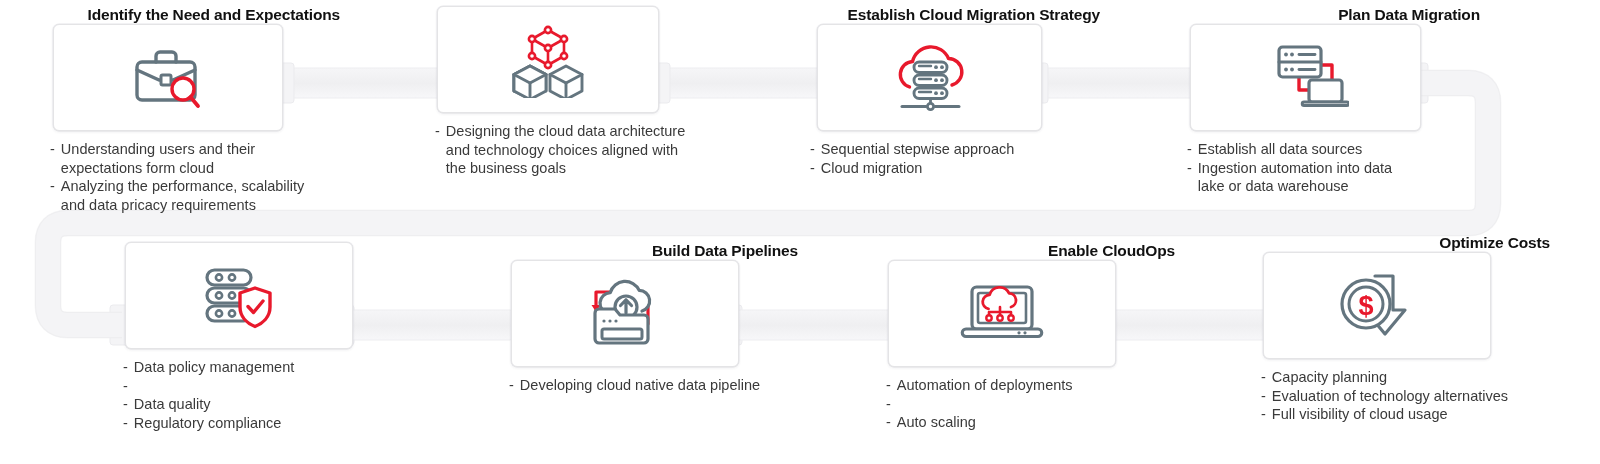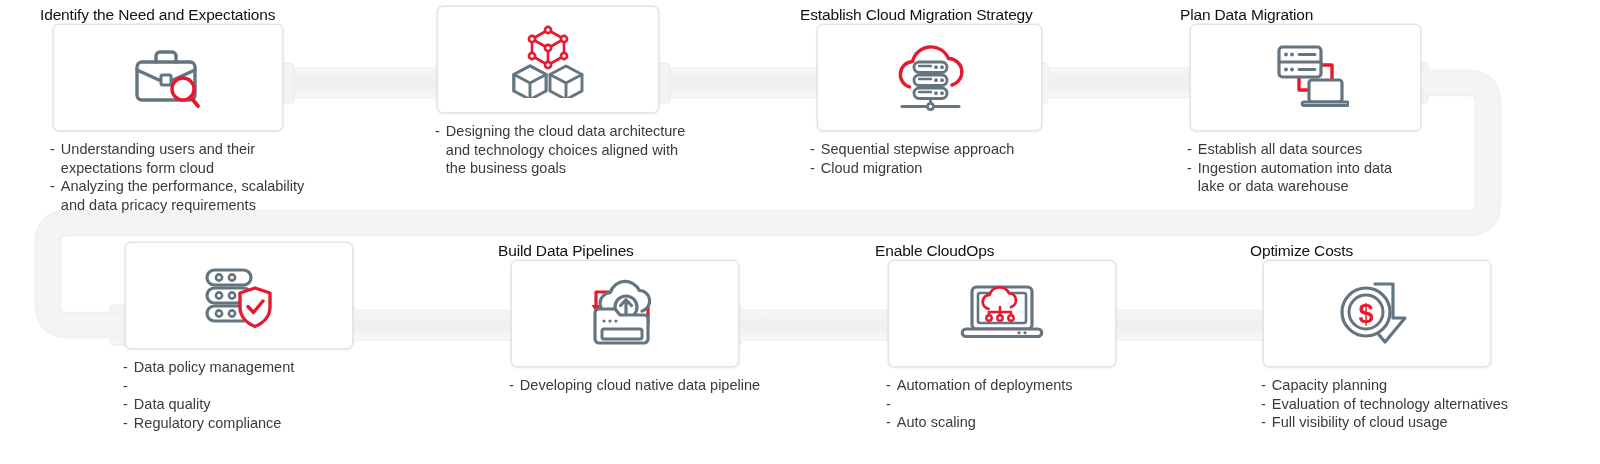--- a/index.html
+++ b/index.html
@@ -31,25 +31,25 @@
     pointer-events: none;
   }
 
   
   .step {
     position: absolute;
     z-index: 2;
   }
 
   .step-title {
-    font-weight: normal;
+    font-weight: bold;
     font-size: 15.5px;
     letter-spacing: -0.15px;
     color: #111111;
-    text-align: left;
+    text-align: right;
     white-space: nowrap;
     line-height: 18px;
   }
 
   .step-card {
     background: #ffffff;
     border: 1px solid #e4e4e6;
     border-radius: 6px;
     box-shadow: 0 1px 3px rgba(60,60,70,0.09), 0 0 0 0.5px rgba(230,230,235,0.8);
     display: flex;
@@ -80,21 +80,21 @@
 
   
   .step-1 { left: 40px;   top: 6px;  width: 300px; }
   .step-2 { left: 425px;  top: 6px;  width: 300px; }
   .step-3 { left: 800px;  top: 6px;  width: 300px; }
   .step-4 { left: 1180px; top: 6px;  width: 300px; }
   
   .step-5 { left: 112px;  top: 242px; width: 300px; }
   .step-6 { left: 498px;  top: 242px; width: 300px; }
   .step-7 { left: 875px;  top: 242px; width: 300px; }
-  .step-8 { left: 1250px; top: 242px; width: 300px; }
+  .step-8 { left: 1250px; top: 234px; width: 300px; }
 
   .step-1 .step-card { width: 230px; height: 107px; margin-left: 13px; }
   .step-2 .step-card { width: 222px; height: 107px; margin-left: 12px; }
   .step-3 .step-card { width: 225px; height: 107px; margin-left: 17px; }
   .step-4 .step-card { width: 231px; height: 107px; margin-left: 10px; }
   .step-5 .step-card { width: 228px; height: 107px; margin-left: 13px; }
   .step-6 .step-card { width: 228px; height: 107px; margin-left: 13px; }
   .step-7 .step-card { width: 228px; height: 107px; margin-left: 13px; }
   .step-8 .step-card { width: 228px; height: 107px; margin-left: 13px; }
 

